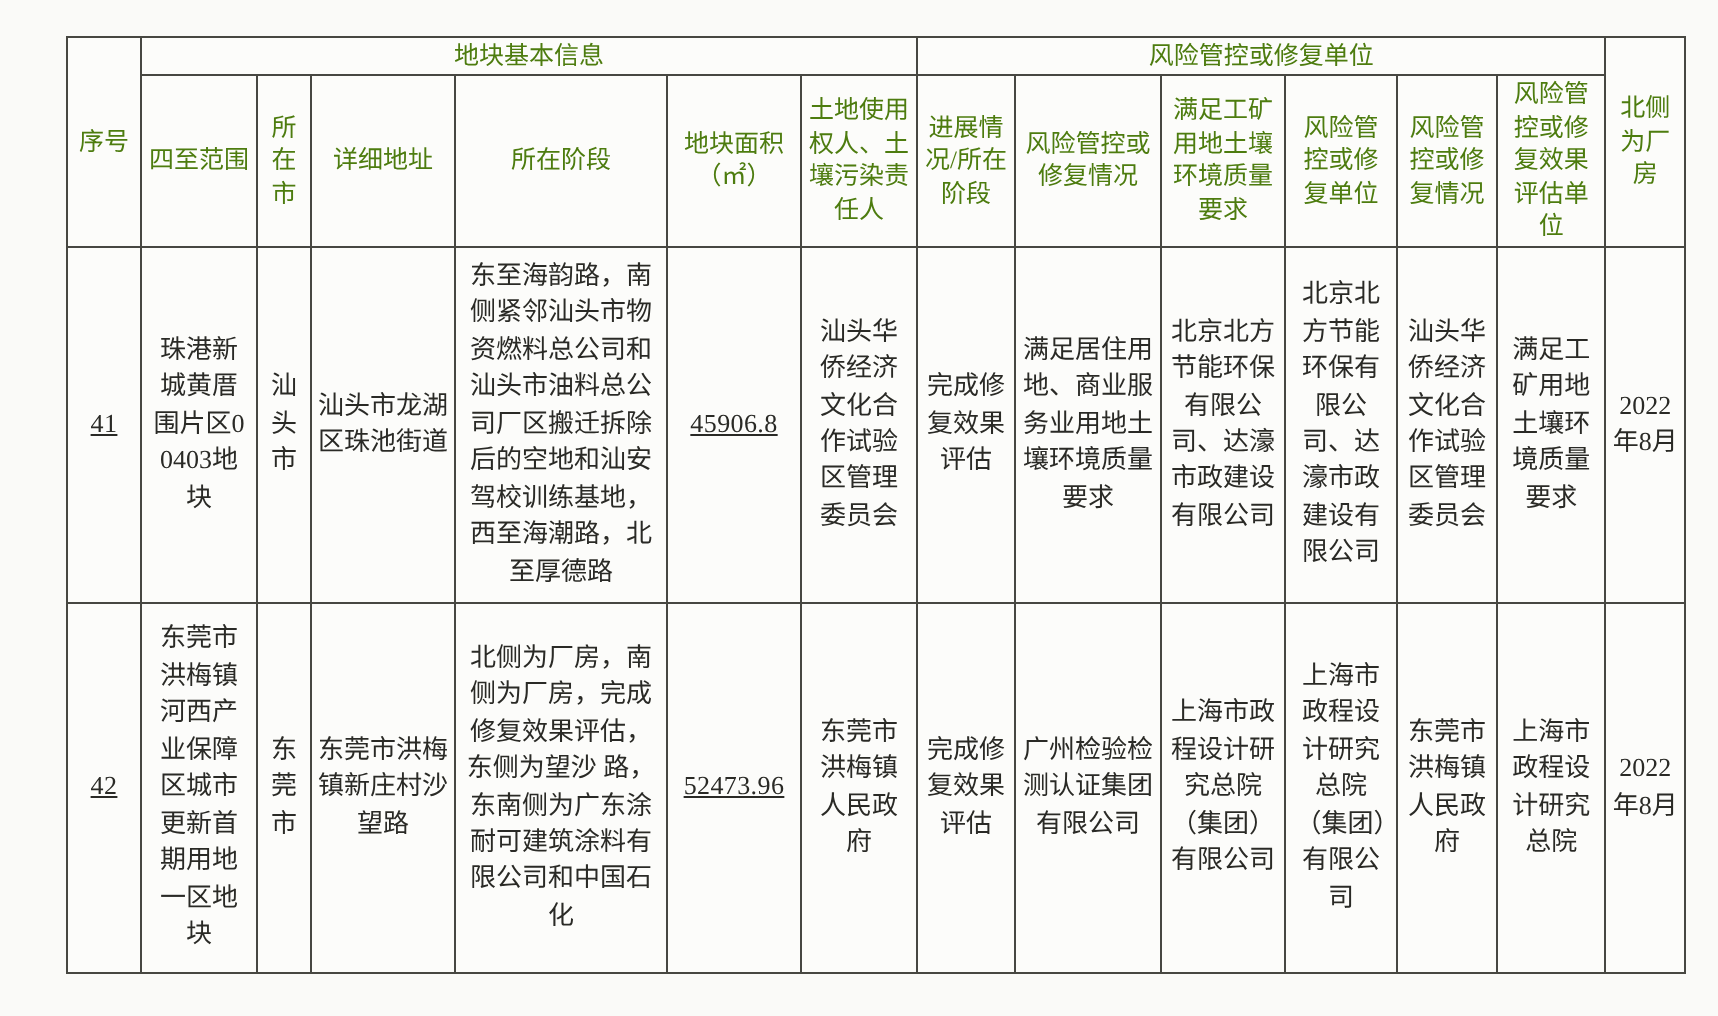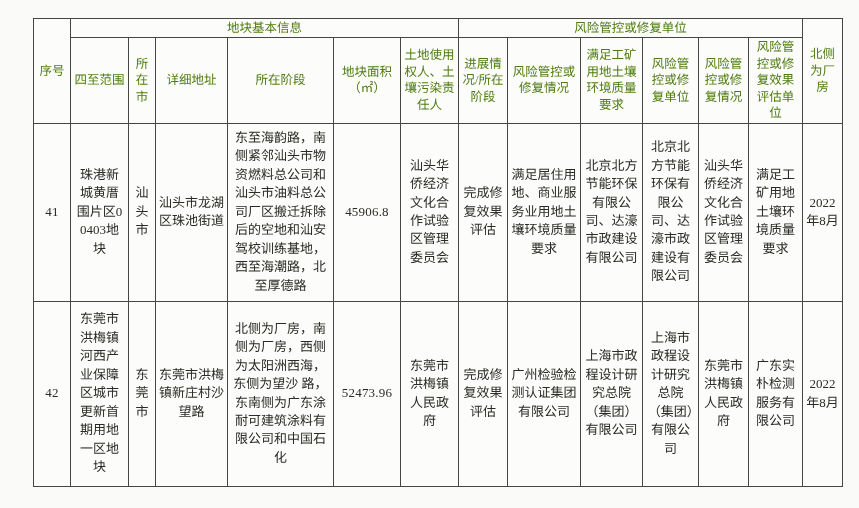--- a/index.html
+++ b/index.html
@@ -51,20 +51,21 @@
   .doc-table tbody td {
     font-size: 13px;
     line-height: 1.42;
     color: #2a2a26;
   }
   .doc-table tbody tr.row-41 td { height: 178px; }
   .doc-table tbody tr.row-42 td { height: 185px; }
   .num {
     font-family: "Liberation Serif", "DejaVu Serif", serif;
     letter-spacing: 0.2px;
+    text-decoration: underline;
   }
 </style>
 </head>
 <body>
 
 <div class="sheet">
   <table class="doc-table">
     <colgroup>
       <col style="width:37px">
       <col style="width:58px">
@@ -118,26 +119,26 @@
         <td>北京北方节能环保有限公司、达濠市政建设有限公司</td>
         <td>汕头华侨经济文化合作试验区管理委员会</td>
         <td>满足工矿用地土壤环境质量要求</td>
         <td>2022年8月</td>
       </tr>
       <tr class="row-42">
         <td class="num">42</td>
         <td>东莞市洪梅镇河西产业保障区城市更新首期用地一区地块</td>
         <td>东莞市</td>
         <td>东莞市洪梅镇新庄村沙望路</td>
-        <td>北侧为厂房，南侧为厂房，西侧为太阳洲西海，东侧为望沙 路，东南侧为广东涂耐可建筑涂料有限公司和中国石化</td>
+        <td>北侧为厂房，南侧为厂房，完成修复效果评估，东侧为望沙 路，东南侧为广东涂耐可建筑涂料有限公司和中国石化</td>
         <td class="num">52473.96</td>
         <td>东莞市洪梅镇人民政府</td>
         <td>完成修复效果评估</td>
         <td>广州检验检测认证集团有限公司</td>
         <td>上海市政程设计研究总院（集团）有限公司</td>
         <td>上海市政程设计研究总院（集团）有限公司</td>
         <td>东莞市洪梅镇人民政府</td>
-        <td>广东实朴检测服务有限公司</td>
+        <td>上海市政程设计研究总院</td>
         <td>2022年8月</td>
       </tr>
     </tbody>
   </table>
 </div>
 
 </body></html>

